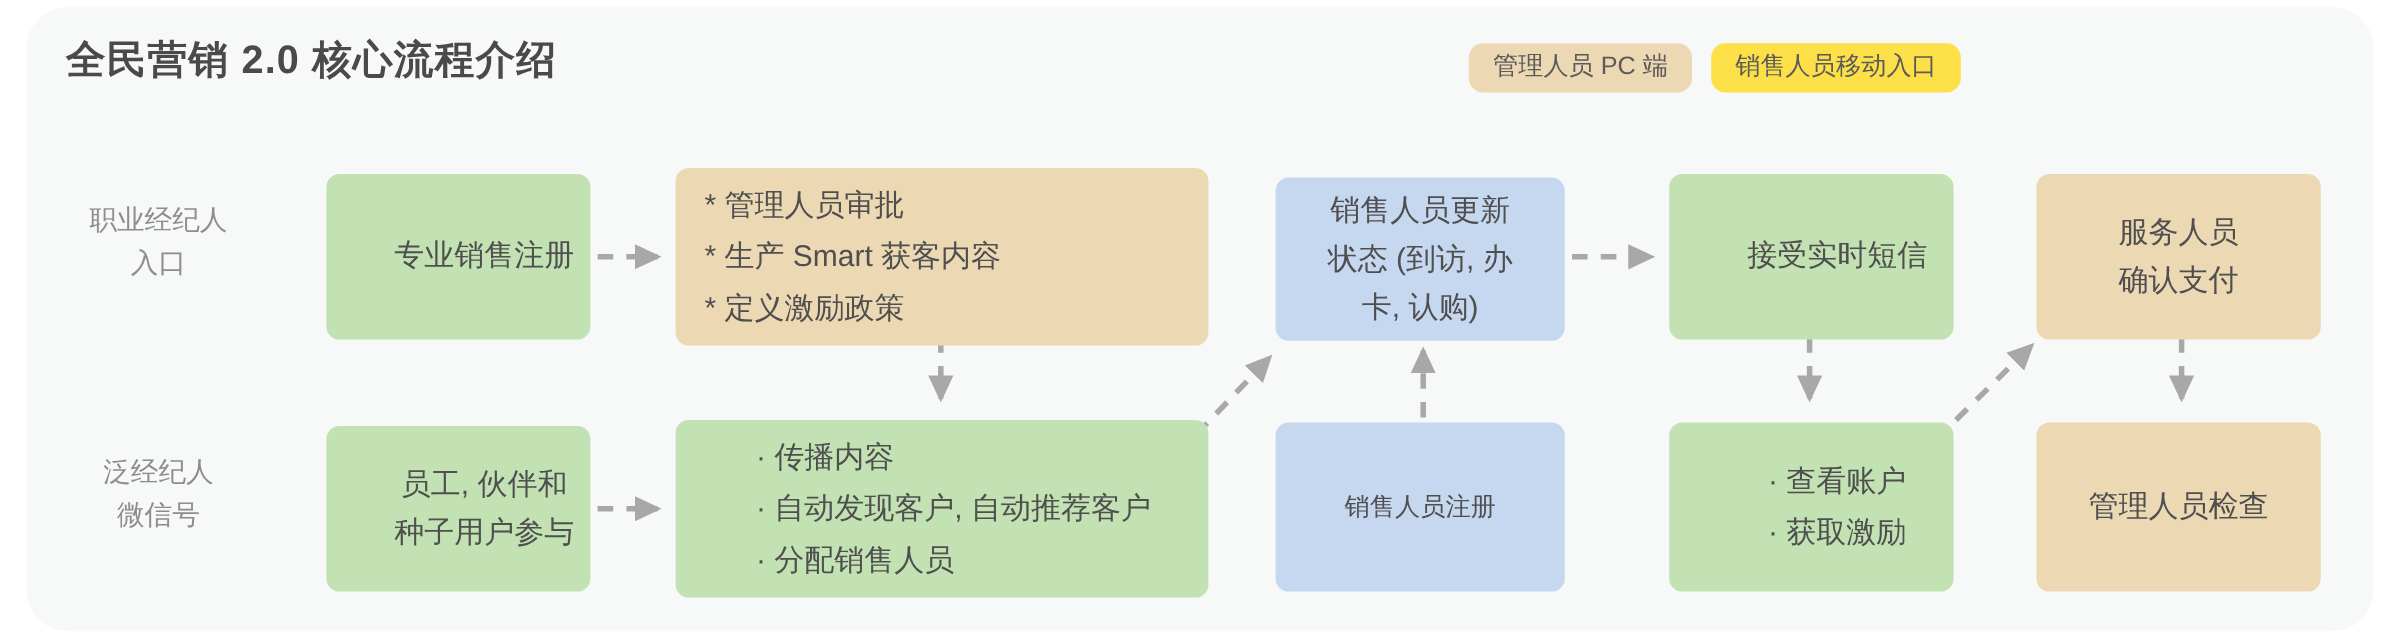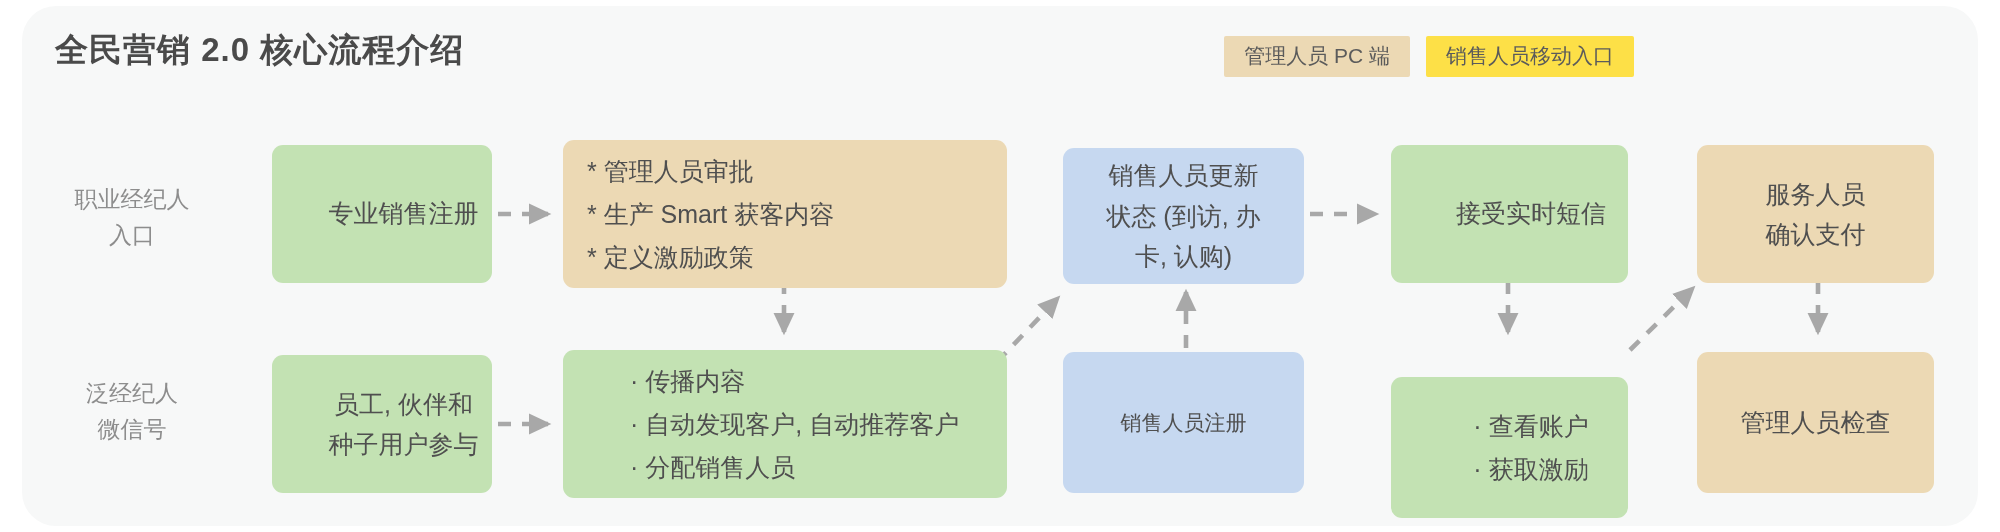--- a/index.html
+++ b/index.html
@@ -36,41 +36,41 @@
   }
   .legend {
     position: absolute;
     right: 62px; top: 36px;
     display: flex;
     gap: 16px;
     align-items: center;
   }
   .badge {
     padding: 9px 20px 11px;
-    border-radius: 2px;
+    border-radius: 12px;
     font-size: 21px;
     color: #5b5b5b;
     white-space: nowrap;
     line-height: 1;
   }
   .badge.tan   { background: #ecd9b4; }
   .badge.green { background: #c3e2b3; }
   .badge.blue  { background: #fde047; }
 
   
   .rowlabel {
     position: absolute;
     width: 200px;
     text-align: center;
     font-size: 23px;
     line-height: 1.55;
     color: #8d8d8d;
     white-space: pre-line;
   }
-  #rowlabel-0 { left: 32px; top: 166px; margin-top: 16px; }
+  #rowlabel-0 { left: 32px; top: 166px; }
   #rowlabel-1 { left: 32px; top: 376px; }
 
   
   .node {
     position: absolute;
     border-radius: 11px;
     color: #4f4f4f;
     display: flex;
     align-items: center;
     box-shadow: 0 0 0 0 transparent;
@@ -175,21 +175,21 @@
   <div class="node green left" id="n-r2c2" style="left:563px; top:350px; width:444px; height:148px; font-size:25px; line-height:1.72;">
     <span class="txt">· 传播内容
 · 自动发现客户, 自动推荐客户
 · 分配销售人员</span>
   </div>
 
   <div class="node blue center" id="n-r2c3" style="left:1063px; top:352px; width:241px; height:141px; font-size:21px; line-height:1.5;justify-content:flex-end;">
     <span class="txt">销售人员注册</span>
   </div>
 
-  <div class="node green center" id="n-r2c4" style="left:1391px; top:352px; width:237px; height:141px; font-size:25px; line-height:1.72;margin-top:25px;">
+  <div class="node green center" id="n-r2c4" style="left:1391px; top:352px; width:237px; height:141px; font-size:25px; line-height:1.72;">
     <span class="txt">· 查看账户
 · 获取激励</span>
   </div>
 
   <div class="node tan center" id="n-r2c5" style="left:1697px; top:352px; width:237px; height:141px; font-size:25px; line-height:1.5;">
     <span class="txt">管理人员检查</span>
   </div>
 </div>
 
 </body></html>

